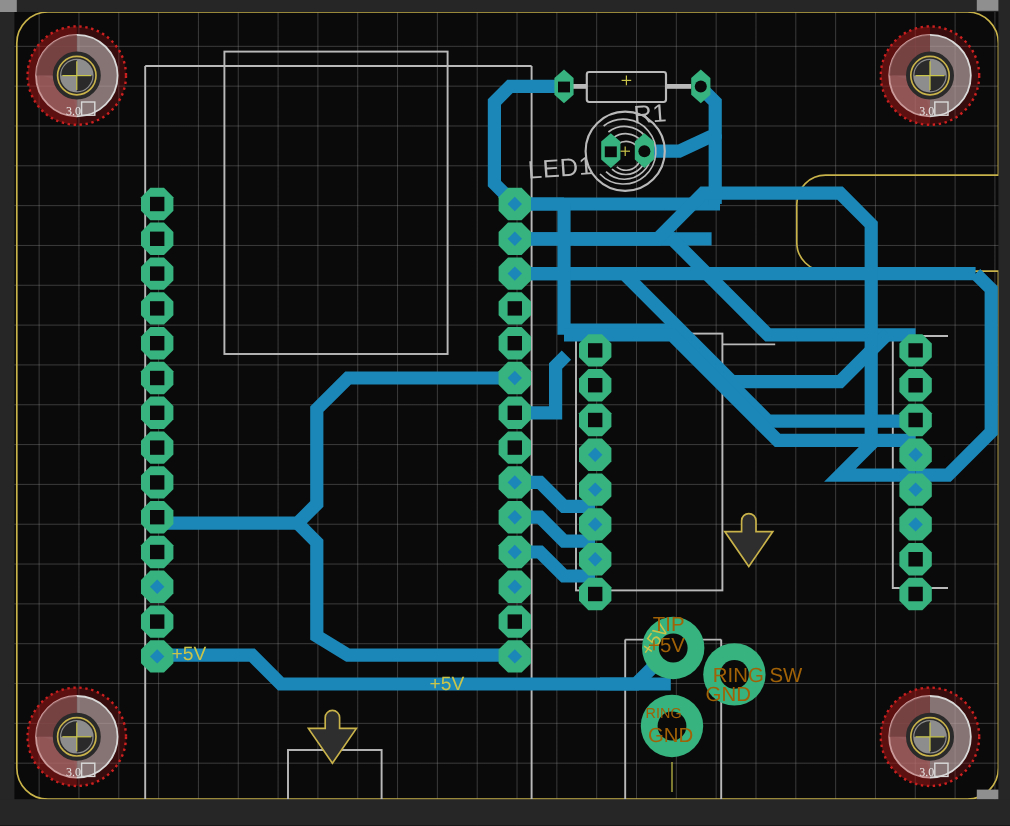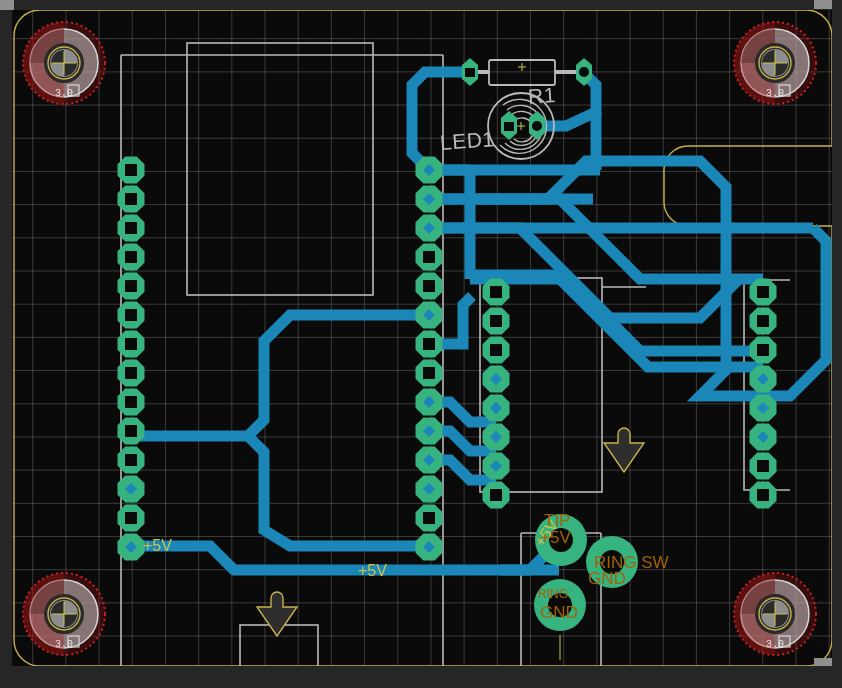--- a/index.html
+++ b/index.html
@@ -81,21 +81,21 @@
     color: #a16207;
     font-family: Liberation Sans, sans-serif;
     white-space: nowrap;
     pointer-events: none;
     text-align: right;
   }
   .mh-lbl {
     position: absolute;
     color: #e8e8e8;
     font-size: 10px;
-    font-family: Liberation Mono, monospace;
+    font-family: Liberation Serif, serif;
     pointer-events: none;
   }
 </style>
 </head>
 <body>
 
 <div id="root">
 
   <div id="canvas">
 

